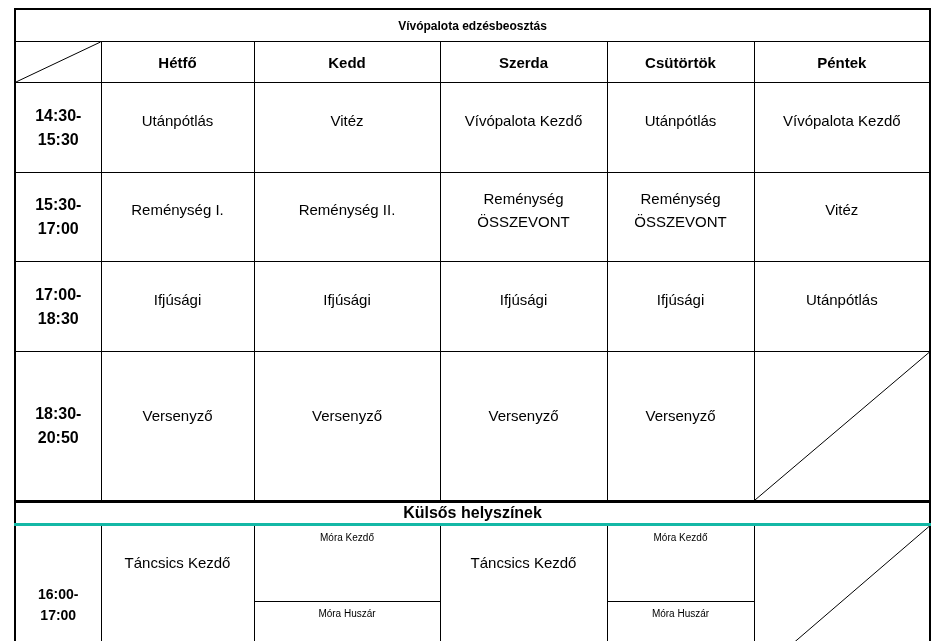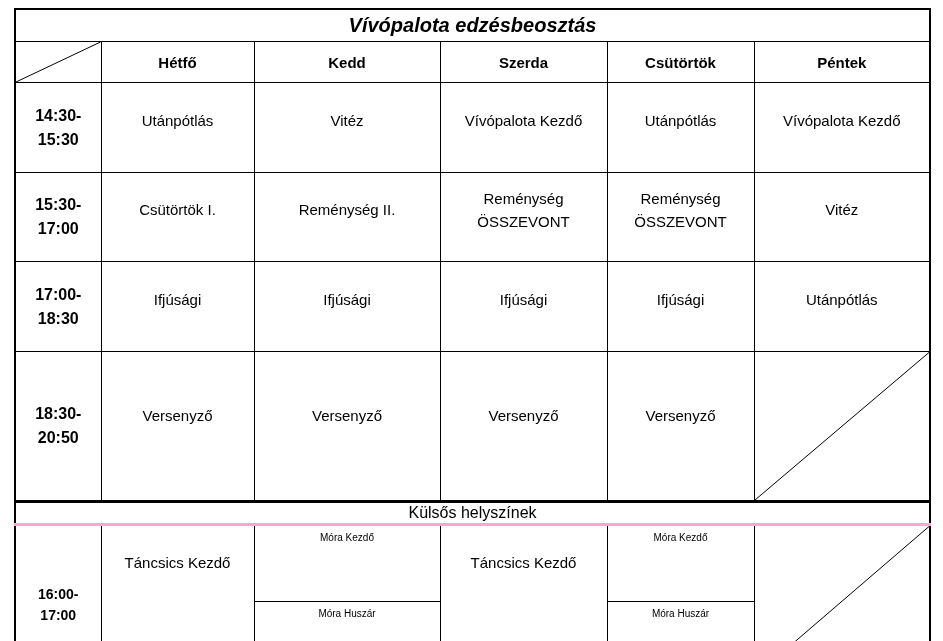--- a/index.html
+++ b/index.html
@@ -24,23 +24,22 @@
   td {
     border: 1px solid #000;
     text-align: center;
     padding: 0;
     overflow: hidden;
   }
   
   tr.title-row td {
     height: 31px;
     font-weight: bold;
-    font-size: 20px;
-    vertical-align: middle;
-    font-style: italic;
+    font-size: 12px;
+    vertical-align: middle;
   }
   
   tr.days-row td {
     height: 40px;
     font-weight: bold;
     font-size: 15px;
     vertical-align: middle;
   }
   
   td.time {
@@ -58,24 +57,24 @@
     padding-bottom: 14px;
   }
   tr.r1 td { height: 75px; }
   tr.r2 td { height: 74px; }
   tr.r3 td { height: 75px; }
   tr.r4 td { height: 128px; }
   tr.r4 td.body-cell { padding-bottom: 20px; }
   
   tr.section-row td {
     height: 20px;
-    font-weight: normal;
+    font-weight: bold;
     font-size: 16px;
     border-top: 3px solid #000;
-    border-bottom: 3px solid #f9a8d4;
+    border-bottom: 3px solid #14b8a6;
     vertical-align: middle;
   }
   
   tr.r5a td { height: 69px; }
   tr.r5b td { height: 68px; }
   td.vtop-big {
     font-size: 15px;
     vertical-align: top;
     padding-top: 28px;
     white-space: pre-line;
@@ -152,21 +151,21 @@
       <td class="body-cell">Vívópalota Kezdő</td>
       <td class="body-cell">Utánpótlás</td>
       <td class="body-cell">Vívópalota Kezdő</td>
     </tr>
 
     <tr class="r2">
       <td class="time">
         <span>15:30-</span><br>
         <span>17:00</span>
       </td>
-      <td class="body-cell">Csütörtök I.</td>
+      <td class="body-cell">Reménység I.</td>
       <td class="body-cell">Reménység II.</td>
       <td class="body-cell">Reménység
 ÖSSZEVONT</td>
       <td class="body-cell">Reménység
 ÖSSZEVONT</td>
       <td class="body-cell">Vitéz</td>
     </tr>
 
     <tr class="r3">
       <td class="time">

